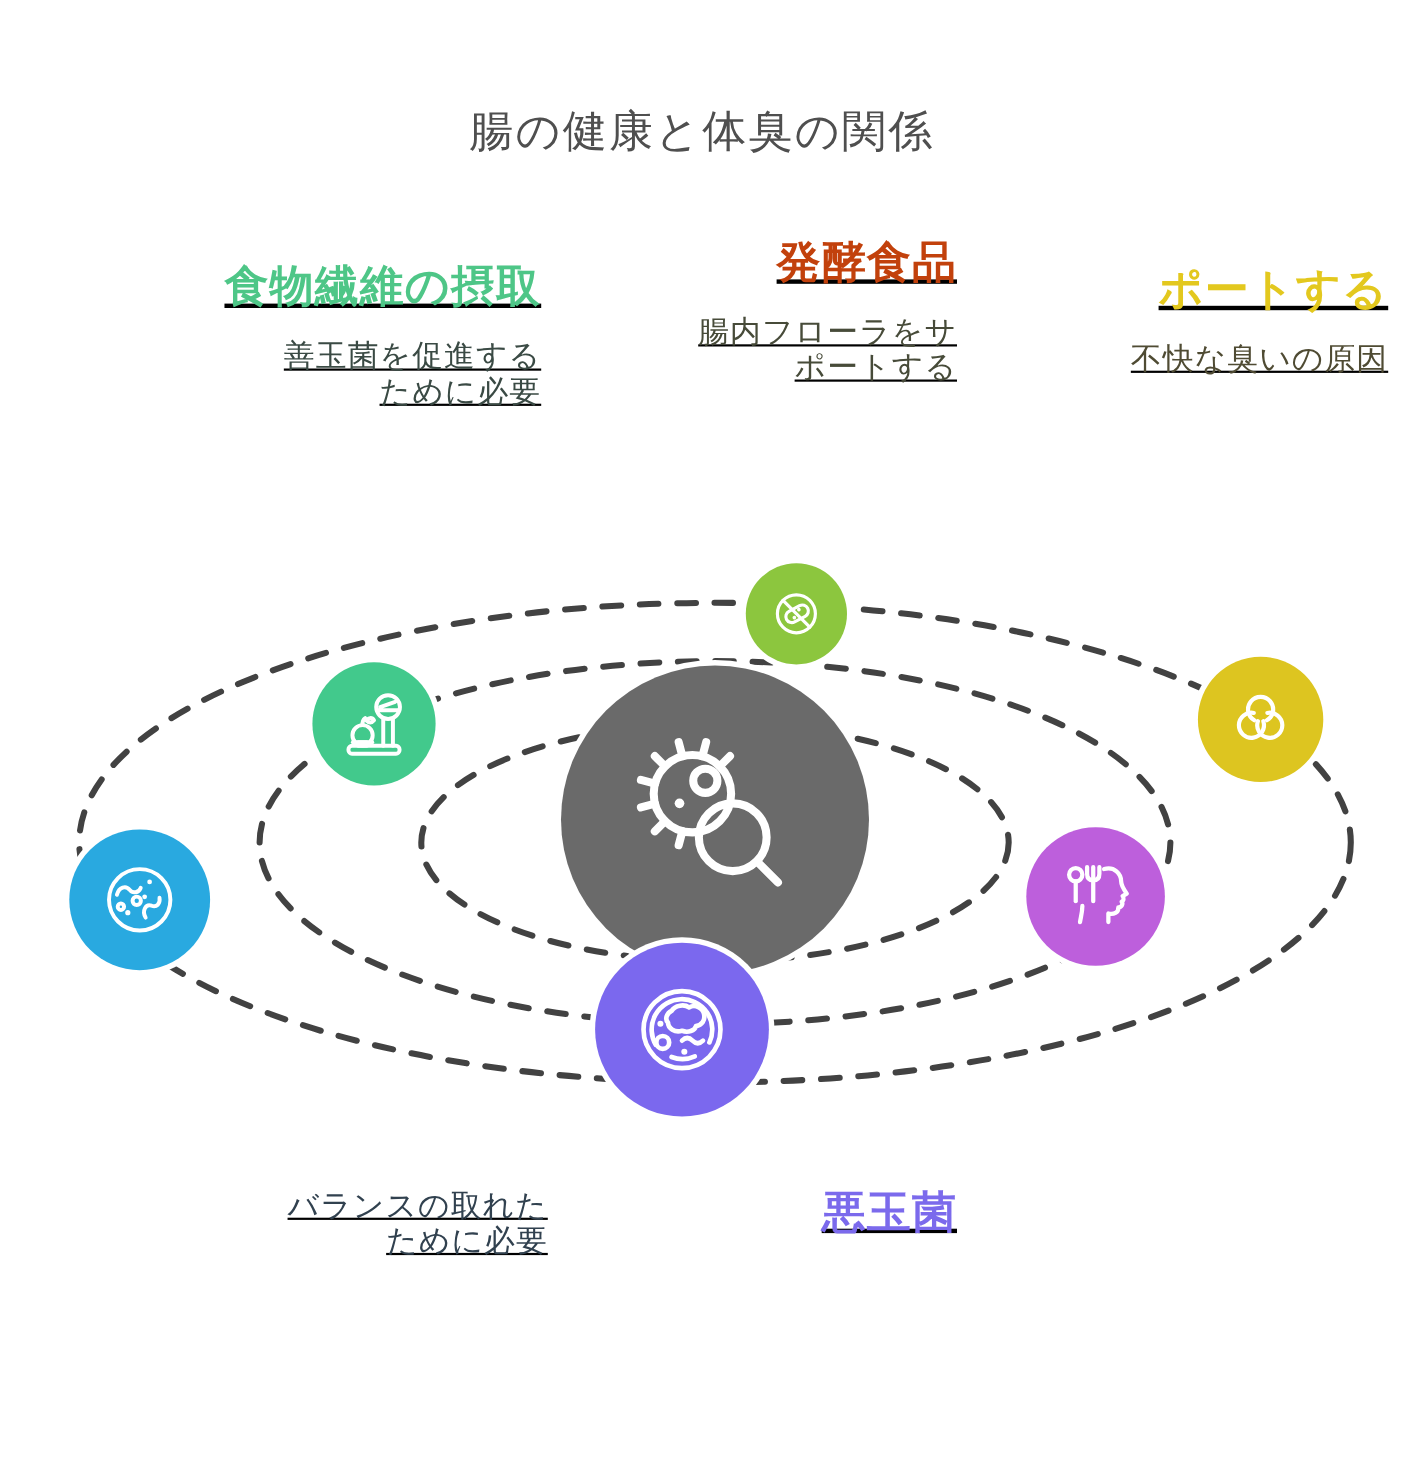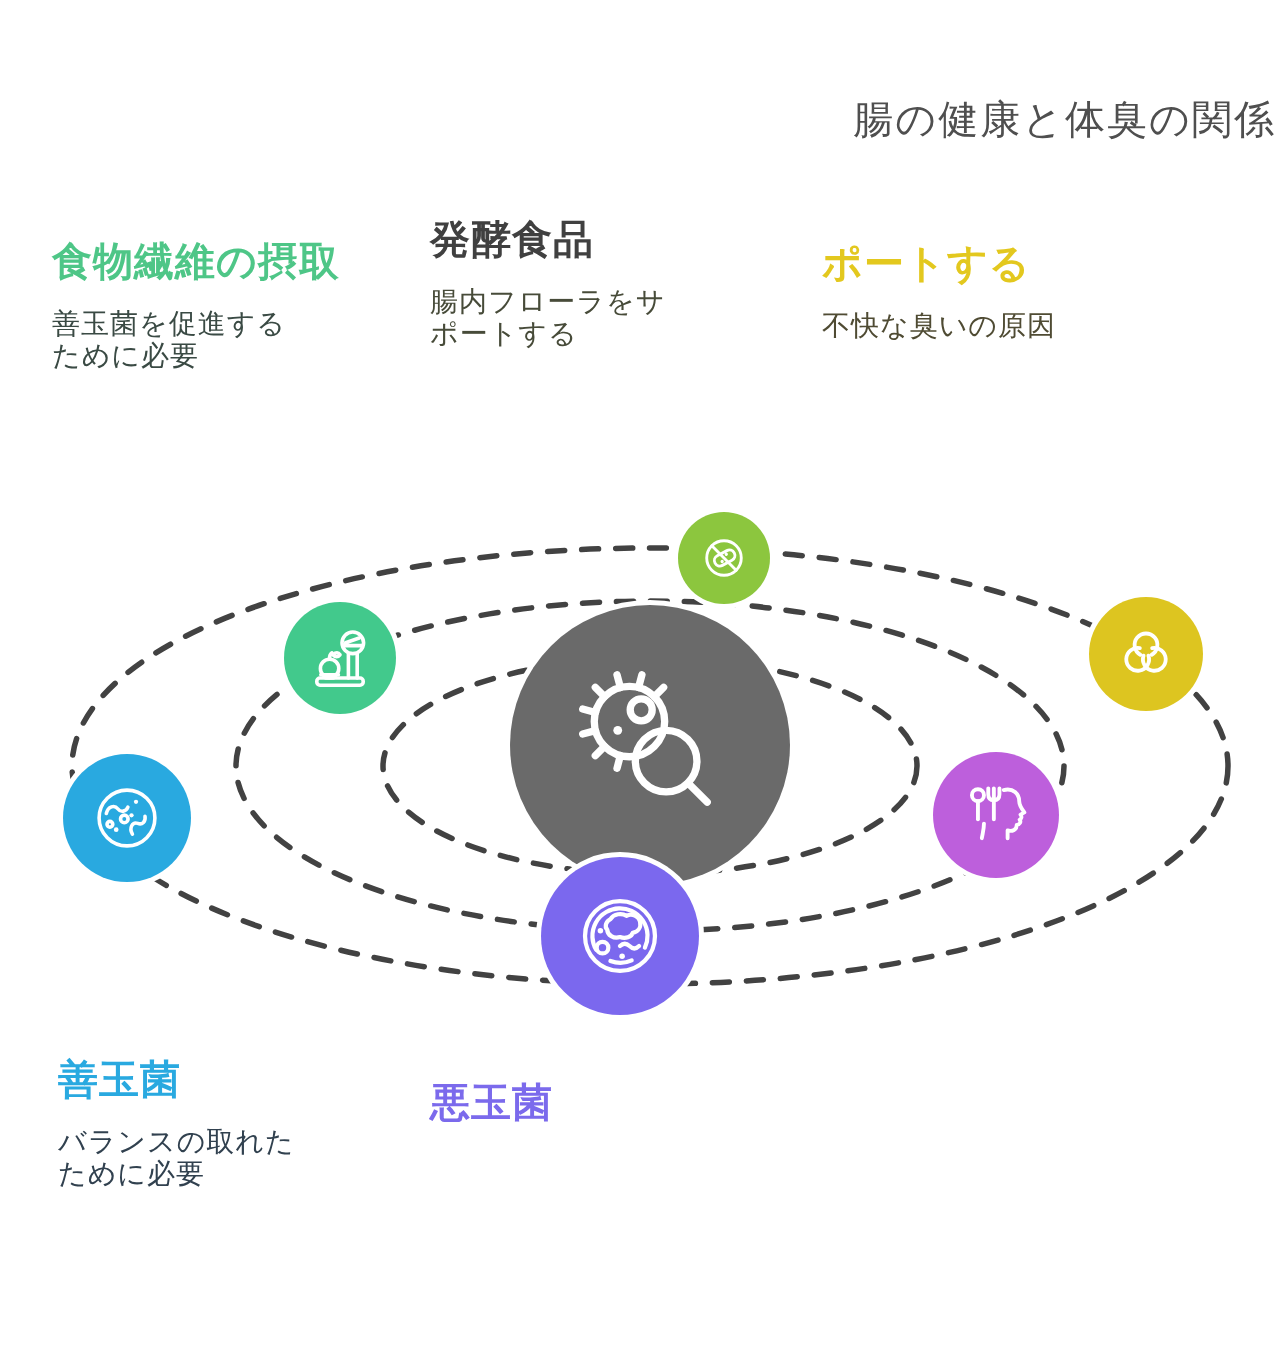--- a/index.html
+++ b/index.html
@@ -1,24 +1,24 @@
 <!DOCTYPE html>
 <html><head>
 <meta charset="utf-8">
 <style>
   html,body{margin:0;padding:0;background:#ffffff;}
   .stage{
     position:relative;width:1276px;height:1348px;background:#ffffff;overflow:hidden;
     font-family:"DejaVu Sans","Liberation Sans",sans-serif;
   }
   .title{
-    position:absolute;left:0;top:92px;width:1276px;text-align:right;
+    position:absolute;left:0;top:92px;width:1276px;text-align:center;
     font-size:40px;font-weight:400;letter-spacing:2px;
   }
-  .block{position:absolute;width:440px;text-align:left;}
+  .block{position:absolute;width:440px;text-align:right;text-decoration:underline;}
   .block .heading{font-size:40px;font-weight:700;line-height:1.15;letter-spacing:1px;}
   .block .body{font-size:28px;font-weight:400;line-height:1.15;letter-spacing:1px;margin-top:24px;white-space:pre-line;}
   .b-fiber{left:52px;top:238px;}
   .b-fermented{left:430px;top:216px;}
   .b-putrefactive{left:822px;top:240px;}
   .b-good{left:58px;top:1056px;}
   .b-bad{left:430px;top:1079px;}
   .b-lifestyle{left:822px;top:1055px;}
 
   .orbits{position:absolute;left:0;top:0;z-index:1;}
@@ -132,32 +132,31 @@
     </svg>
   </div>
 
   <div class="block b-fiber">
     <div class="heading" style="color: rgb(78, 198, 135);">食物繊維の摂取</div>
     <div class="body" style="color: rgb(58, 74, 68);">善玉菌を促進する
 ために必要</div>
   </div>
 
   <div class="block b-fermented">
-    <div class="heading" style="color: #404040;">発酵食品</div>
+    <div class="heading" style="color: #c2410c;">発酵食品</div>
     <div class="body" style="color: rgb(71, 75, 57);">腸内フローラをサ
 ポートする</div>
   </div>
 
   <div class="block b-putrefactive">
     <div class="heading" style="color: rgb(227, 200, 30);">ポートする</div>
     <div class="body" style="color: rgb(79, 75, 51);">不快な臭いの原因</div>
   </div>
 
   <div class="block b-good">
-    <div class="heading" style="color: rgb(41, 169, 224);">善玉菌</div>
     <div class="body" style="color: rgb(49, 65, 79);">バランスの取れた
 ために必要</div>
   </div>
 
   <div class="block b-bad">
     <div class="heading" style="color: rgb(123, 106, 236);">悪玉菌</div>
   </div>
 
 
 </div>

